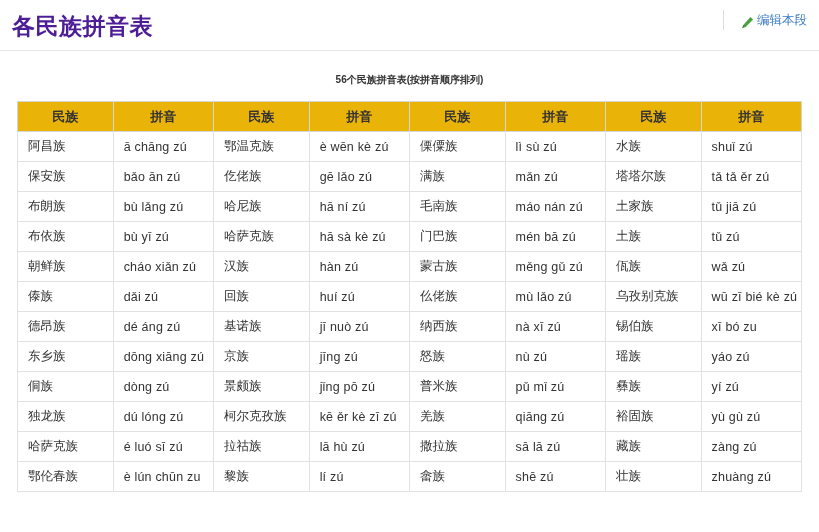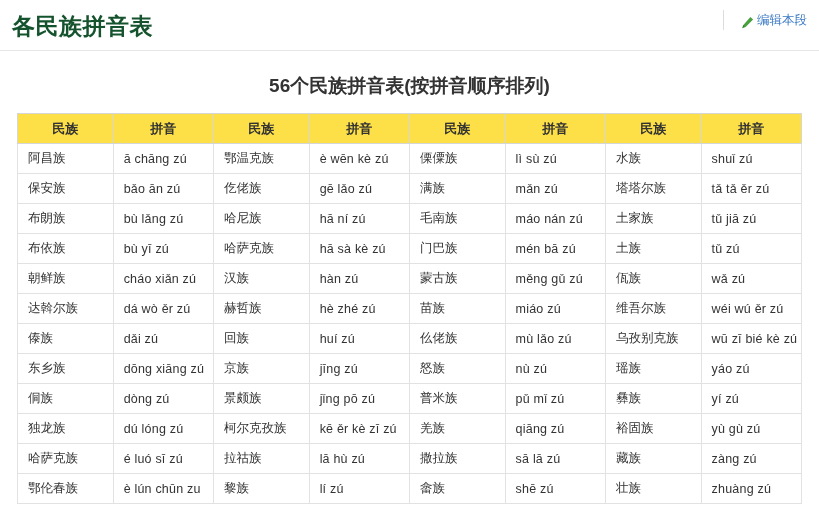--- a/index.html
+++ b/index.html
@@ -17,21 +17,21 @@
   .page-header {
     position: relative;
     padding: 10px 12px 8px 12px;
     border-bottom: 1px solid #e6e6e6;
     height: 32px;
     box-sizing: content-box;
   }
   .page-title {
     font-size: 23px;
     font-weight: bold;
-    color: #14532d;
+    color: #4c1d95;
     letter-spacing: 0.5px;
     margin: 0;
     line-height: 32px;
   }
   .edit-section {
     position: absolute;
     right: 12px;
     top: 10px;
     display: flex;
     align-items: center;
@@ -51,34 +51,34 @@
     position: relative;
     top: 1px;
   }
   .edit-label { color: #3b7ac4; }
 
   .content {
     padding: 0 10px;
   }
   .table-caption {
     text-align: center;
-    font-size: 19px;
+    font-size: 10px;
     font-weight: bold;
     color: #333;
     margin: 22px 0 14px 0;
   }
   table.pinyin-table {
     border-collapse: collapse;
     width: 785px;
     margin: 0 auto;
     table-layout: fixed;
     border: 1px solid #d6d6d6;
   }
   table.pinyin-table th {
-    background: #fde047;
+    background: #eab308;
     border: 1px solid #d6d6d6;
     font-size: 13px;
     font-weight: bold;
     color: #333;
     height: 29px;
     text-align: center;
     padding: 0;
   }
   table.pinyin-table td {
     border: 1px solid #e2e2e2;
@@ -190,40 +190,40 @@
           <td class="name-cell">朝鲜族</td>
           <td class="pinyin-cell">cháo xiǎn zú</td>
           <td class="name-cell">汉族</td>
           <td class="pinyin-cell">hàn zú</td>
           <td class="name-cell">蒙古族</td>
           <td class="pinyin-cell">měng gǔ zú</td>
           <td class="name-cell">佤族</td>
           <td class="pinyin-cell">wǎ zú</td>
         </tr>
         <tr>
-          <td class="name-cell">达斡尔族</td>
-          <td class="pinyin-cell">dá wò ěr zú</td>
-          <td class="name-cell">赫哲族</td>
-          <td class="pinyin-cell">hè zhé zú</td>
-          <td class="name-cell">苗族</td>
-          <td class="pinyin-cell">miáo zú</td>
-          <td class="name-cell">维吾尔族</td>
-          <td class="pinyin-cell">wéi wú ěr zú</td>
-        </tr>
-        <tr>
           <td class="name-cell">傣族</td>
           <td class="pinyin-cell">dǎi zú</td>
           <td class="name-cell">回族</td>
           <td class="pinyin-cell">huí zú</td>
           <td class="name-cell">仫佬族</td>
           <td class="pinyin-cell">mù lǎo zú</td>
           <td class="name-cell">乌孜别克族</td>
           <td class="pinyin-cell">wū zī bié kè zú</td>
         </tr>
         <tr>
+          <td class="name-cell">德昂族</td>
+          <td class="pinyin-cell">dé áng zú</td>
+          <td class="name-cell">基诺族</td>
+          <td class="pinyin-cell">jī nuò zú</td>
+          <td class="name-cell plain">纳西族</td>
+          <td class="pinyin-cell">nà xī zú</td>
+          <td class="name-cell">锡伯族</td>
+          <td class="pinyin-cell">xī bó zu</td>
+        </tr>
+        <tr>
           <td class="name-cell">东乡族</td>
           <td class="pinyin-cell">dōng xiāng zú</td>
           <td class="name-cell">京族</td>
           <td class="pinyin-cell">jīng zú</td>
           <td class="name-cell">怒族</td>
           <td class="pinyin-cell">nù zú</td>
           <td class="name-cell">瑶族</td>
           <td class="pinyin-cell">yáo zú</td>
         </tr>
         <tr>

